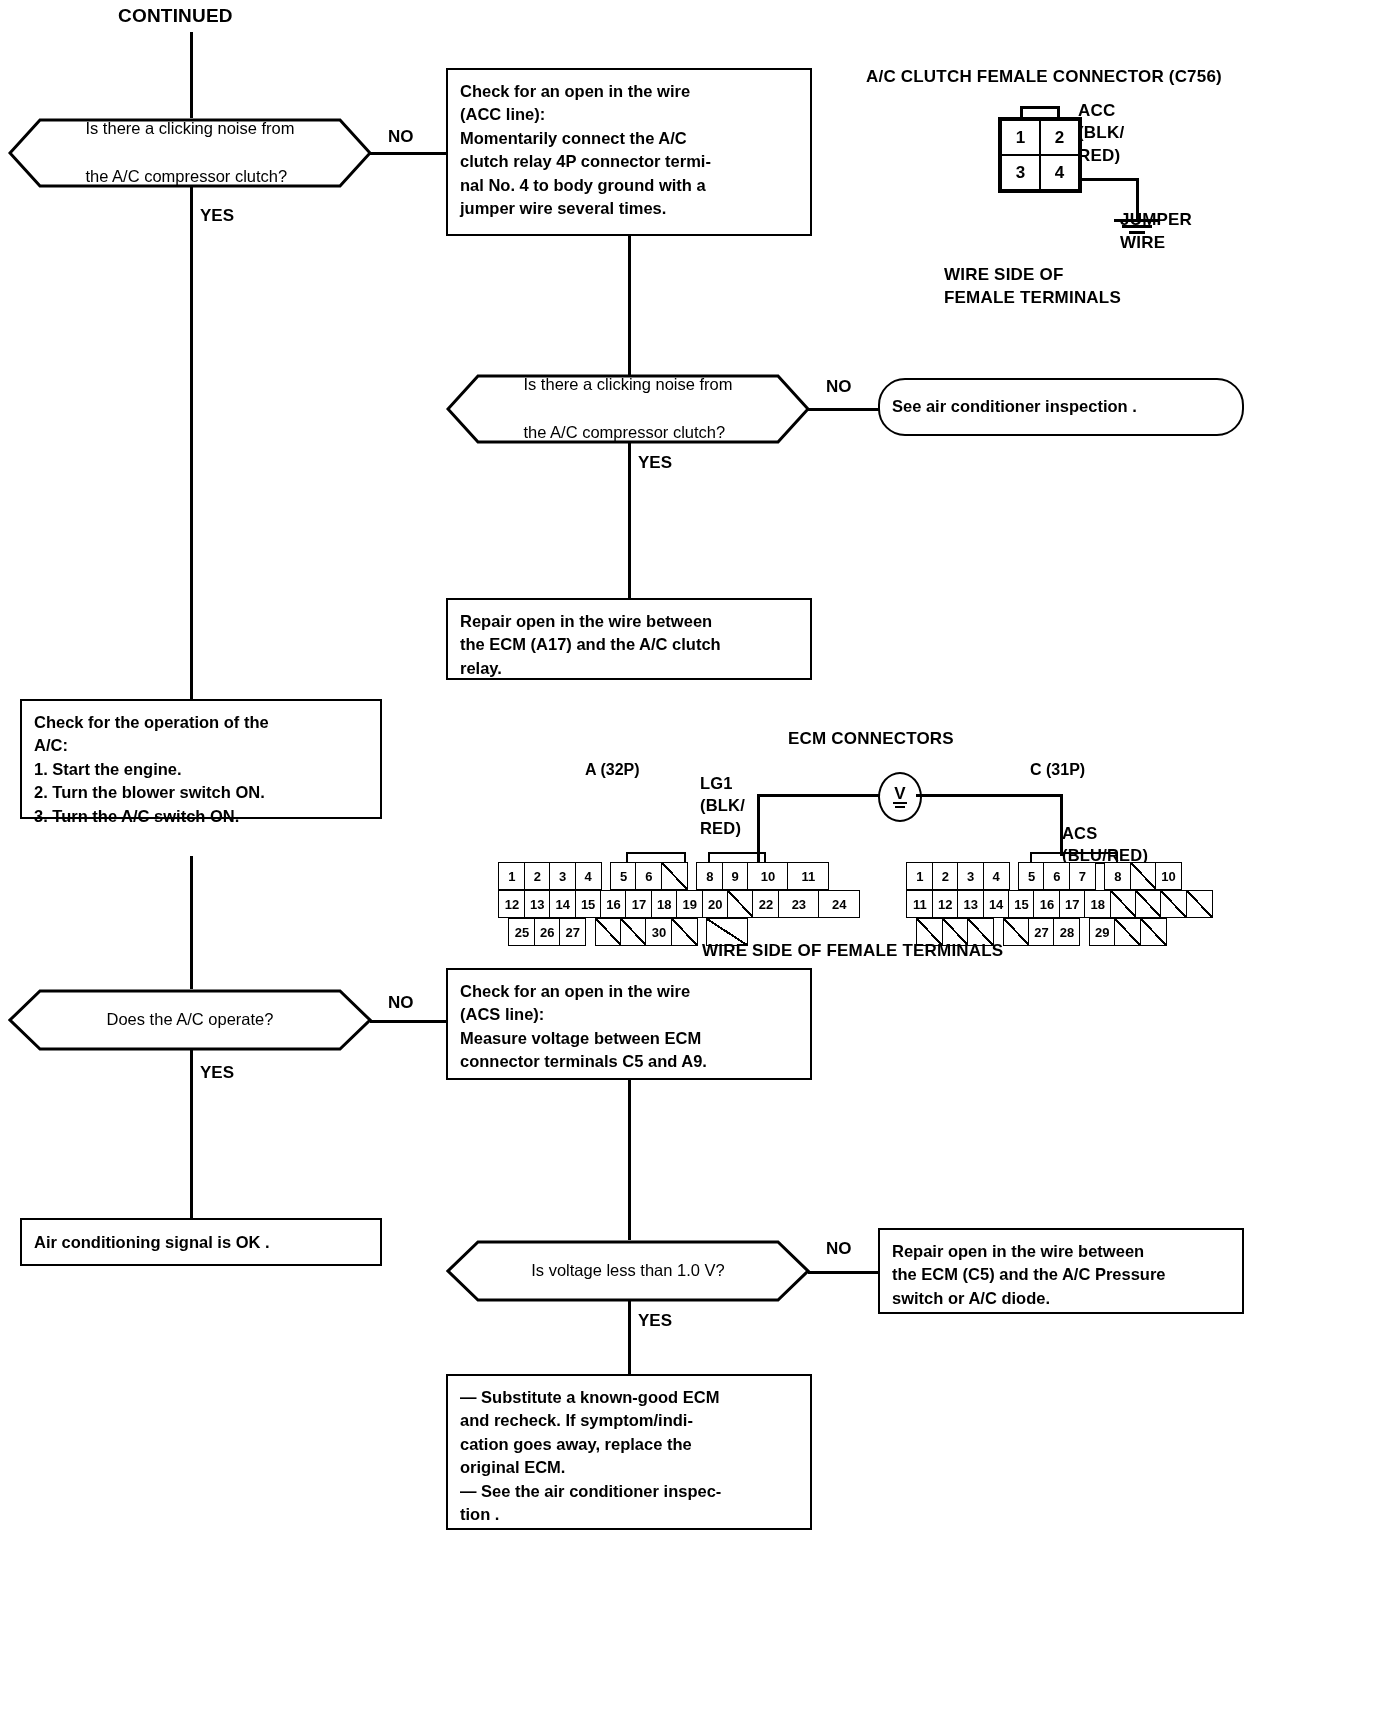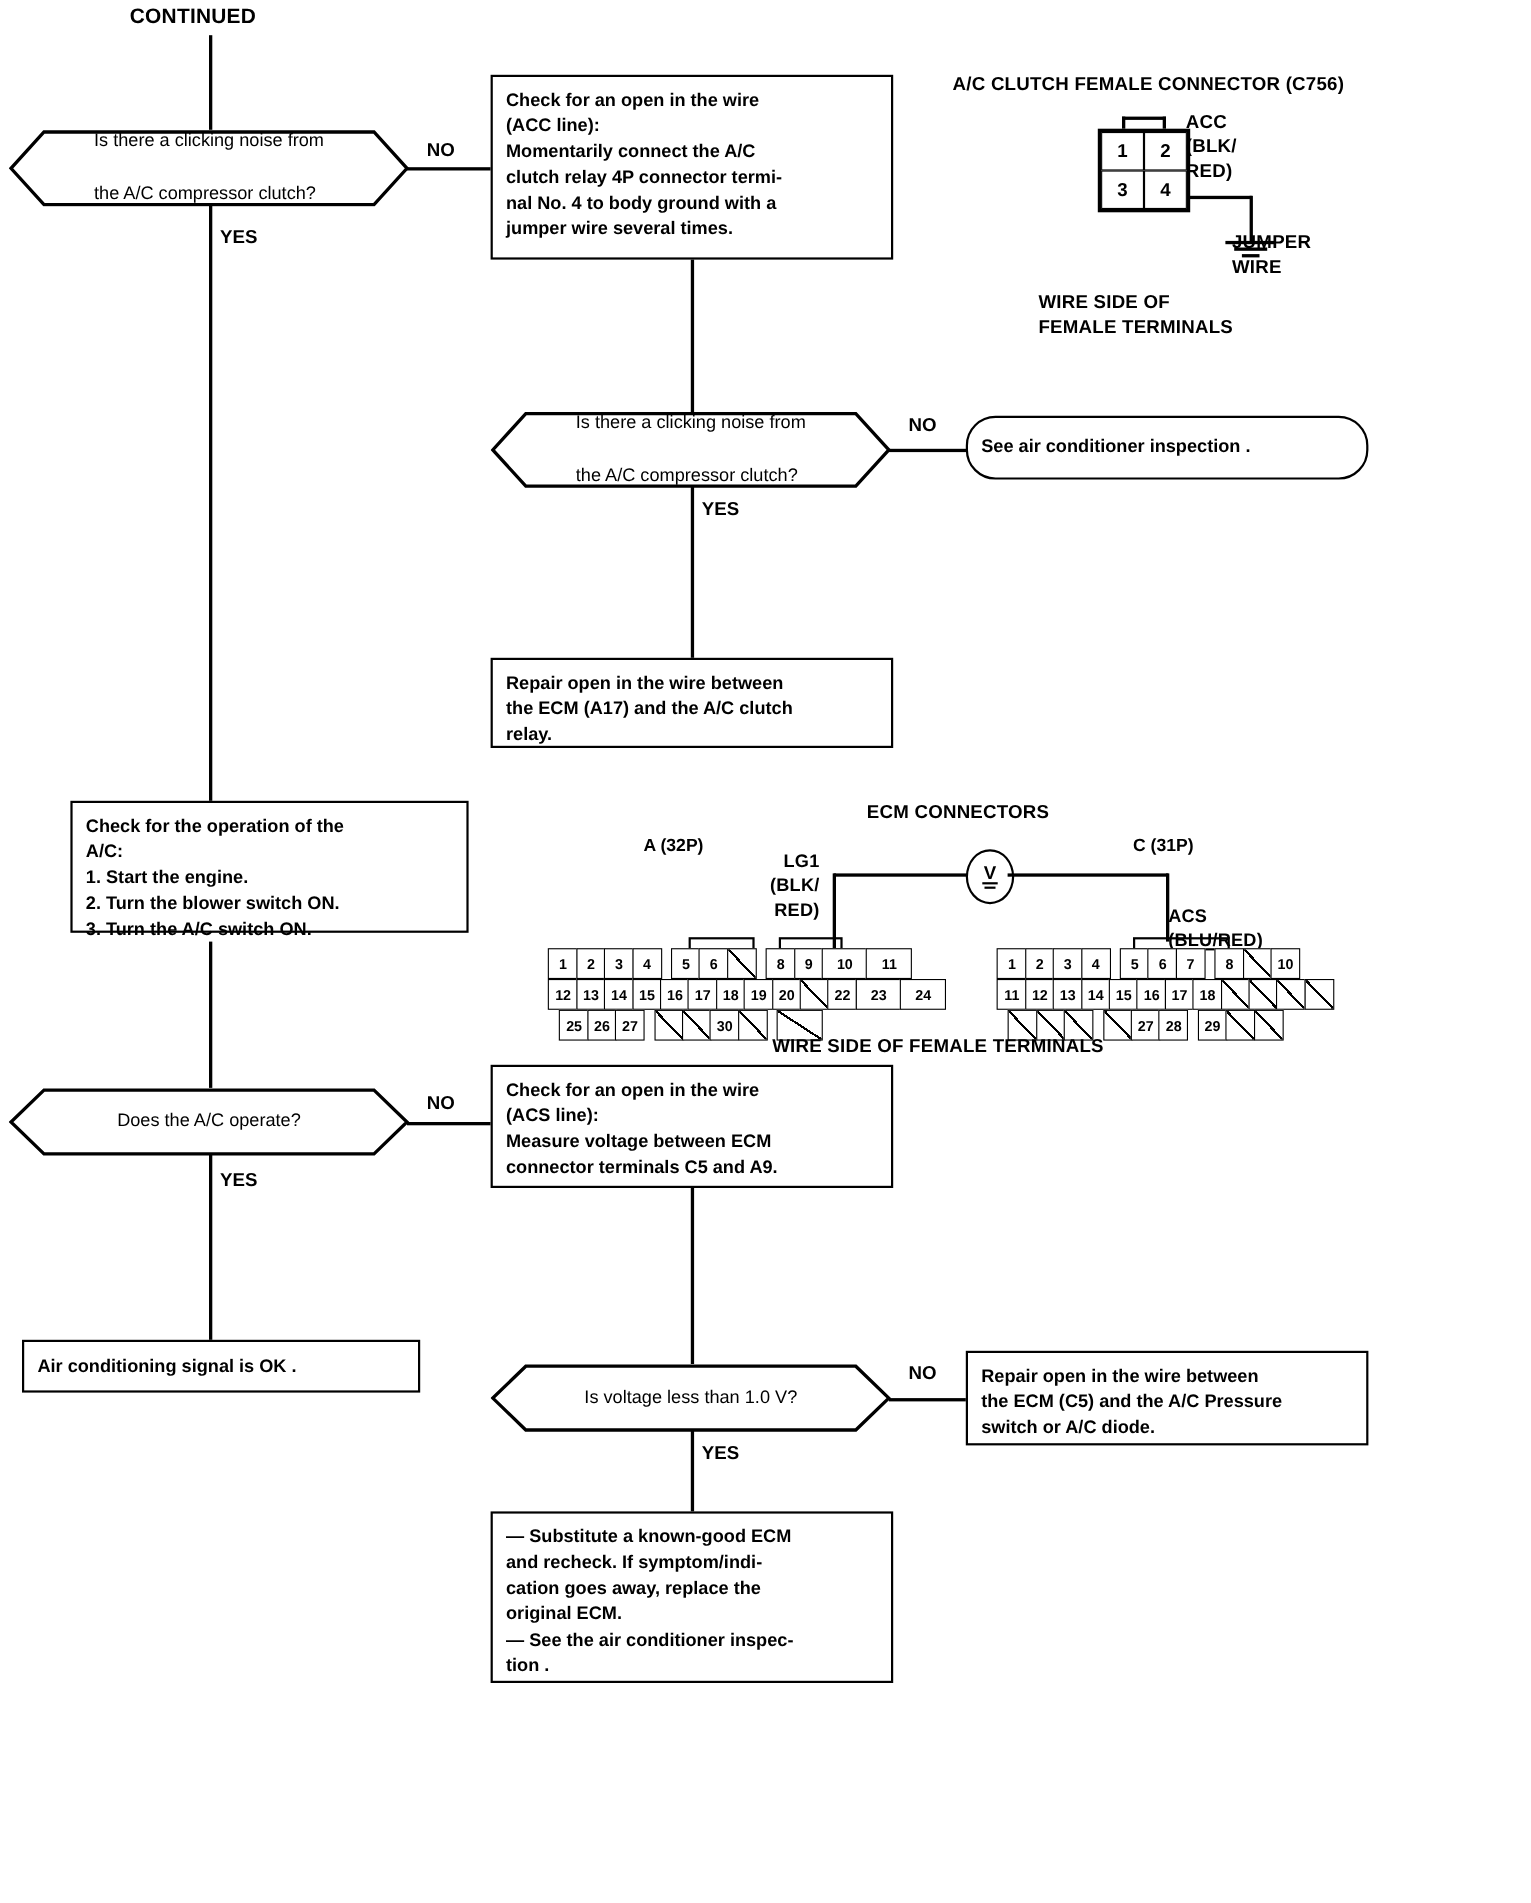--- a/index.html
+++ b/index.html
@@ -139,35 +139,35 @@
   <div class="box" style="left:878px;top:378px;width:366px;height:58px;border-radius:27px;">
     <div class="inner" style="padding-top:15px;">See air conditioner inspection .</div>
   </div>
 
   <div class="box" style="left:446px;top:598px;width:366px;height:82px;">
     <div class="inner">Repair open in the wire between
 the ECM (A17) and the A/C clutch
 relay.</div>
   </div>
 
-  <div class="box" style="left:20px;top:728px;width:362px;height:120px;margin-left:44px;">
+  <div class="box" style="left:20px;top:699px;width:362px;height:120px;">
     <div class="inner">Check for the operation of the
 A/C:
 1.  Start the engine.
 2.  Turn the blower switch ON.
 3.  Turn the A/C switch ON.</div>
   </div>
   <div class="vline" style="left:190px;top:856px;height:133px;"></div>
 
   <div class="t hd" style="left:788px;top:728px;font-size:17px;">ECM CONNECTORS</div>
 
   <div class="t bold" style="left:585px;top:760px;font-size:16px;">A (32P)</div>
   <div class="t bold" style="left:1030px;top:760px;font-size:16px;">C (31P)</div>
 
-  <div class="t hd" style="left:700px;top:772px;font-size:16.5px;line-height:1.35;text-align:right;">LG1
+  <div class="t hd" style="left:700px;top:772px;font-size:16.5px;line-height:1.35;">LG1
 (BLK/
 RED)</div>
   <div class="t hd" style="left:1062px;top:822px;font-size:16.5px;line-height:1.35;">ACS
 (BLU/RED)</div>
 
   <div class="meter" style="left:878px;top:772px;width:40px;height:46px;">
     <div class="v">V</div>
     <div class="bar"></div>
     <div class="bar2"></div>
   </div>

